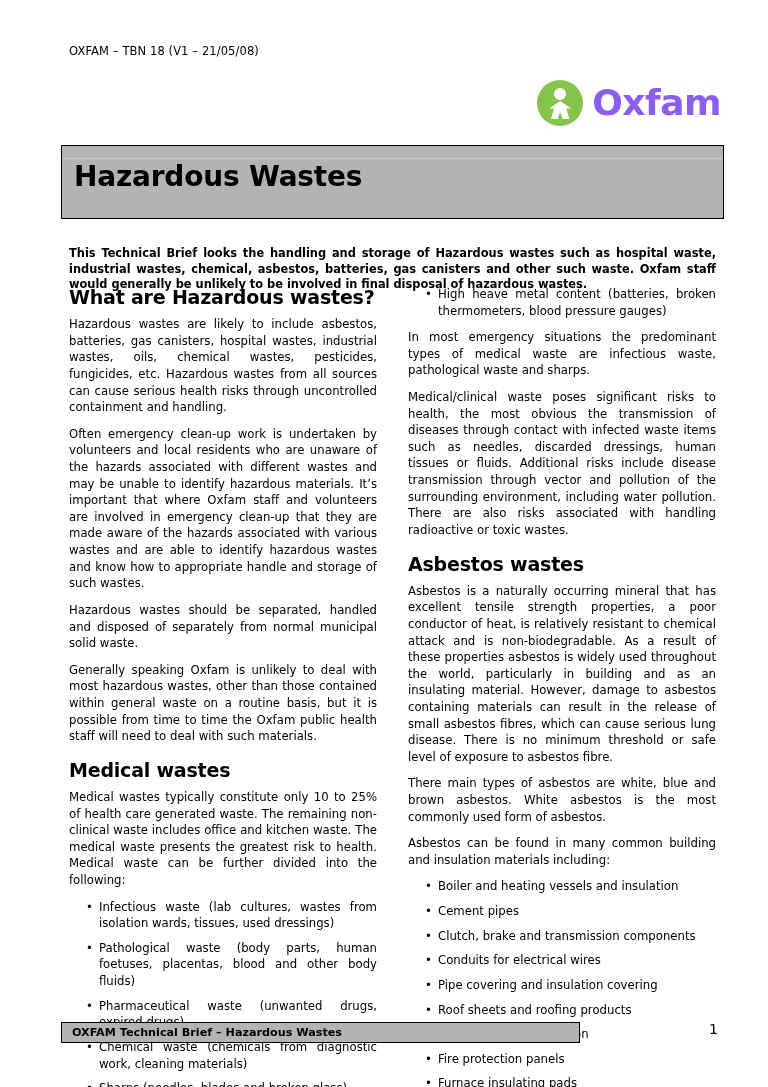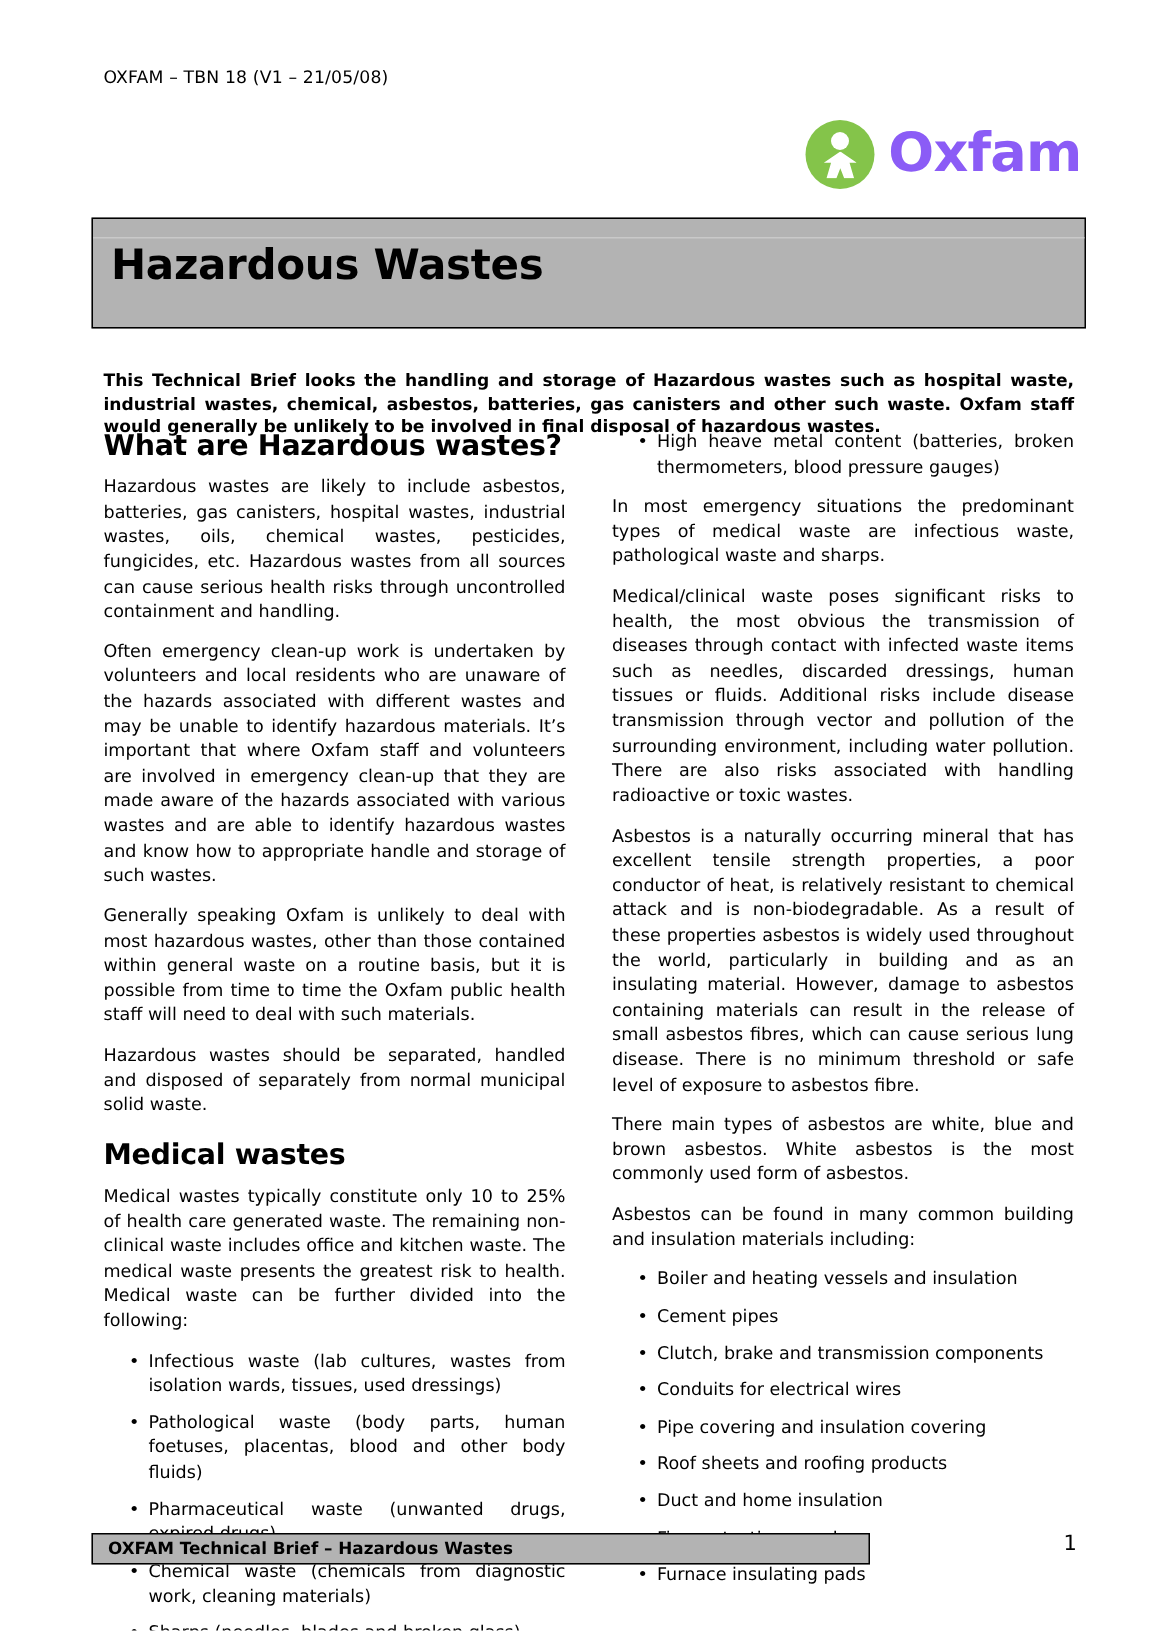--- a/index.html
+++ b/index.html
@@ -214,40 +214,41 @@
   </div>
 
   <div class="intro">This Technical Brief looks the handling and storage of Hazardous wastes such as hospital waste, industrial wastes, chemical, asbestos, batteries, gas canisters and other such waste. Oxfam staff would generally be unlikely to be involved in final disposal of hazardous wastes.</div>
 
   <div class="columns">
 
     <div class="col">
       <h2>What are Hazardous wastes?</h2>
       <p>Hazardous wastes are likely to include asbestos, batteries, gas canisters, hospital wastes, industrial wastes, oils, chemical wastes, pesticides, fungicides, etc. Hazardous wastes from all sources can cause serious health risks through uncontrolled containment and handling.</p>
       <p>Often emergency clean-up work is undertaken by volunteers and local residents who are unaware of the hazards associated with different wastes and may be unable to identify hazardous materials. It’s important that where Oxfam staff and volunteers are involved in emergency clean-up that they are made aware of the hazards associated with various wastes and are able to identify hazardous wastes and know how to appropriate handle and storage of such wastes.</p>
+      <p>Hazardous wastes should be separated, handled and disposed of separately from normal municipal solid waste.</p>
       <p>Generally speaking Oxfam is unlikely to deal with most hazardous wastes, other than those contained within general waste on a routine basis, but it is possible from time to time the Oxfam public health staff will need to deal with such materials.</p>
-      <p>Hazardous wastes should be separated, handled and disposed of separately from normal municipal solid waste.</p>
       <h2 class="tight">Medical wastes</h2>
       <p>Medical wastes typically constitute only 10 to 25% of health care generated waste. The remaining non-clinical waste includes office and kitchen waste. The medical waste presents the greatest risk to health. Medical waste can be further divided into the following:</p>
       <ul>
         <li><span class="b">•</span><span>Infectious waste (lab cultures, wastes from isolation wards, tissues, used dressings)</span></li>
         <li><span class="b">•</span><span>Pathological waste (body parts, human foetuses, placentas, blood and other body fluids)</span></li>
         <li><span class="b">•</span><span>Pharmaceutical waste (unwanted drugs, expired drugs)</span></li>
         <li><span class="b">•</span><span>Chemical waste (chemicals from diagnostic work, cleaning materials)</span></li>
         <li><span class="b">•</span><span>Sharps (needles, blades and broken glass)</span></li>
 
       </ul>
     </div>
 
     <div class="col">
       <ul>
         <li><span class="b">•</span><span>High heave metal content (batteries, broken thermometers, blood pressure gauges)</span></li>
       </ul>
       <p>In most emergency situations the predominant types of medical waste are infectious waste, pathological waste and sharps.</p>
       <p>Medical/clinical waste poses significant risks to health, the most obvious the transmission of diseases through contact with infected waste items such as needles, discarded dressings, human tissues or fluids. Additional risks include disease transmission through vector and pollution of the surrounding environment, including water pollution. There are also risks associated with handling radioactive or toxic wastes.</p>
+      <h2 class="tight">Asbestos wastes</h2>
       <p>Asbestos is a naturally occurring mineral that has excellent tensile strength properties, a poor conductor of heat, is relatively resistant to chemical attack and is non-biodegradable. As a result of these properties asbestos is widely used throughout the world, particularly in building and as an insulating material. However, damage to asbestos containing materials can result in the release of small asbestos fibres, which can cause serious lung disease. There is no minimum threshold or safe level of exposure to asbestos fibre.</p>
       <p>There main types of asbestos are white, blue and brown asbestos. White asbestos is the most commonly used form of asbestos.</p>
       <p>Asbestos can be found in many common building and insulation materials including:</p>
       <ul>
         <li><span class="b">•</span><span>Boiler and heating vessels and insulation</span></li>
         <li><span class="b">•</span><span>Cement pipes</span></li>
         <li><span class="b">•</span><span>Clutch, brake and transmission components</span></li>
         <li><span class="b">•</span><span>Conduits for electrical wires</span></li>
         <li><span class="b">•</span><span>Pipe covering and insulation covering</span></li>
         <li><span class="b">•</span><span>Roof sheets and roofing products</span></li>

